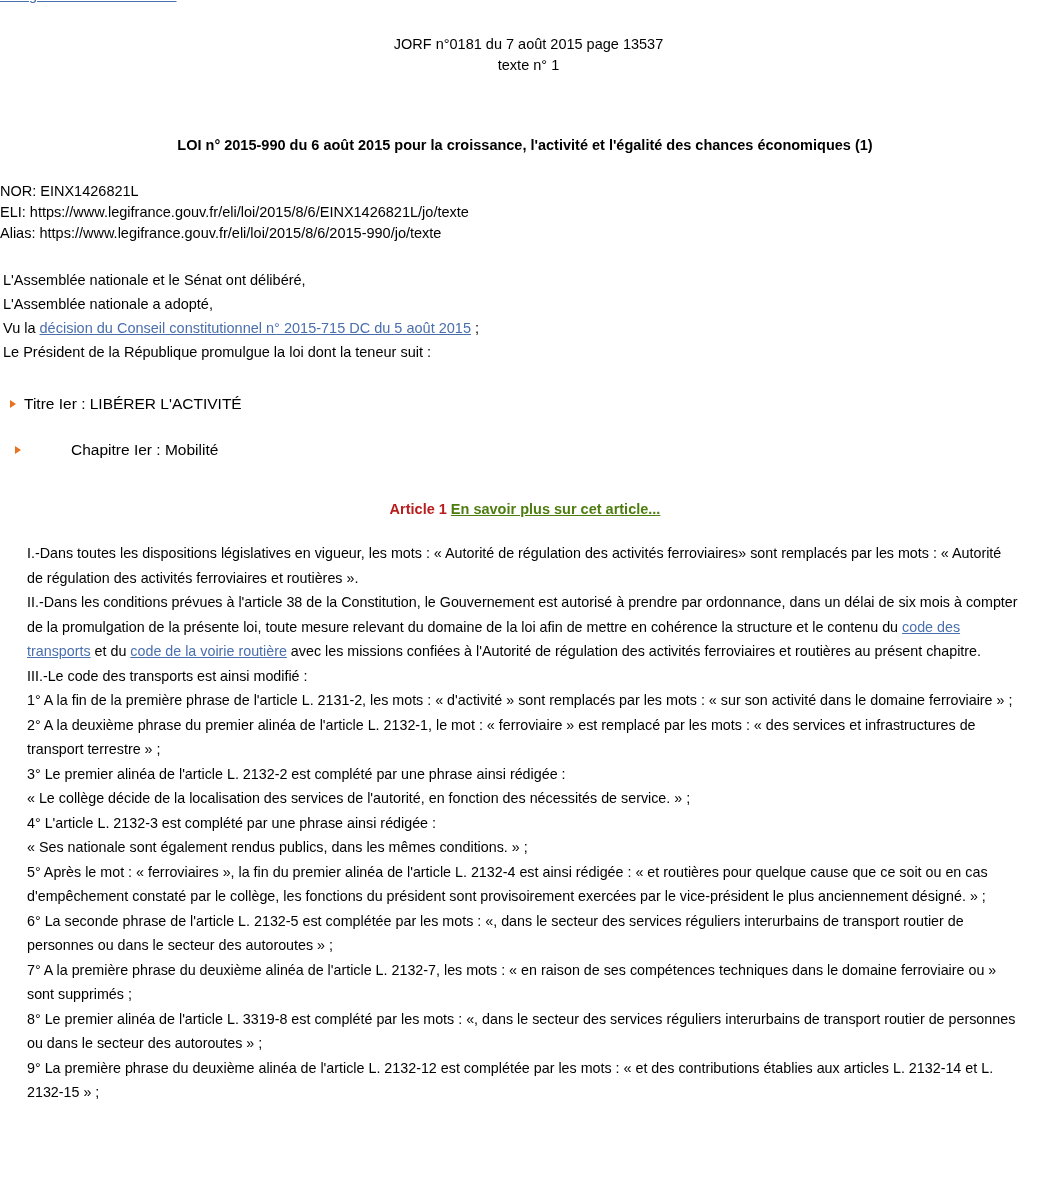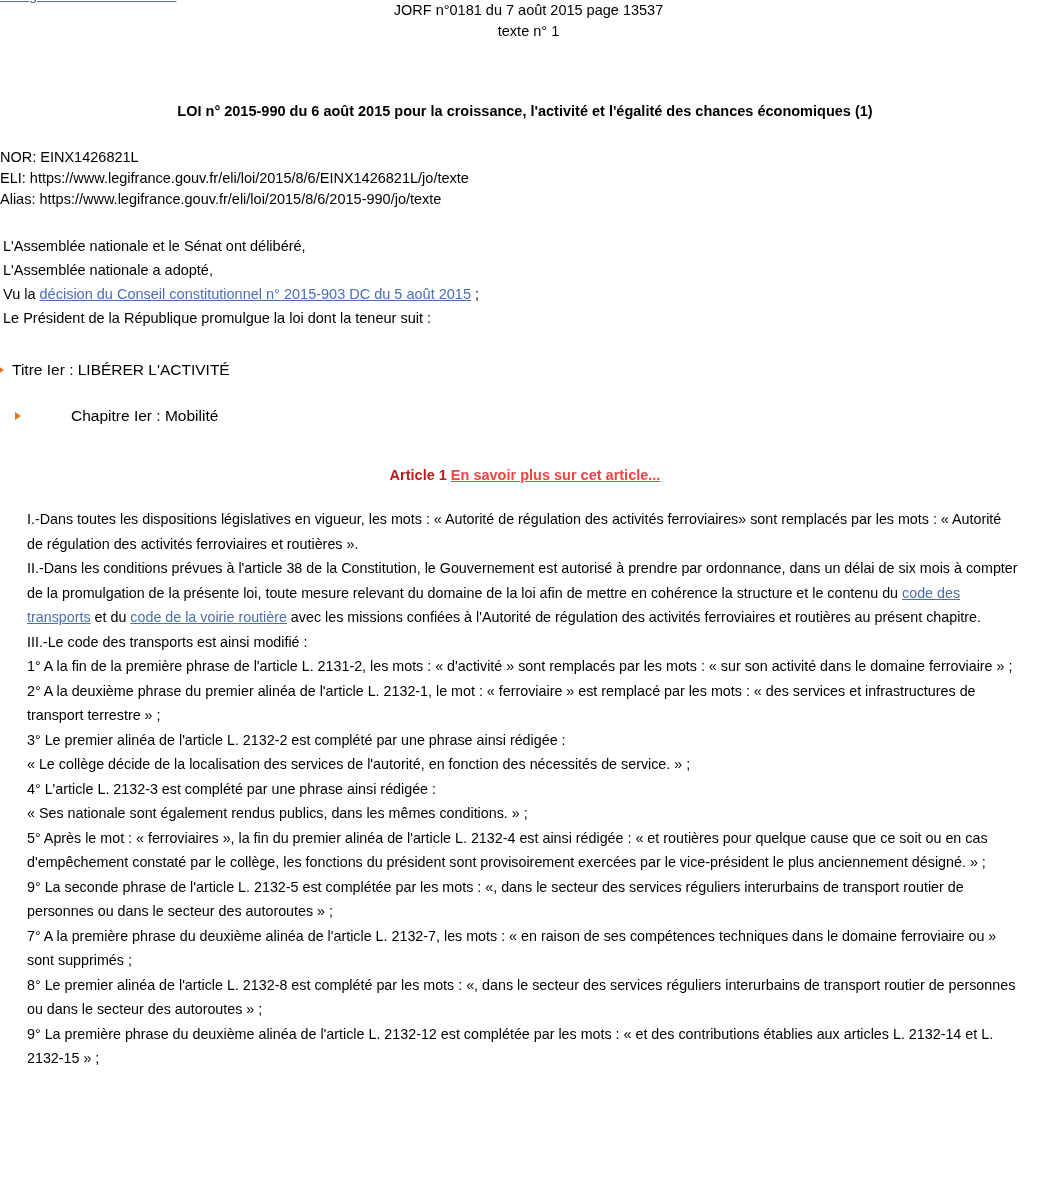--- a/index.html
+++ b/index.html
@@ -32,20 +32,21 @@
     left: 0;
     font-size: 14.5px;
     color: #4a6fad;
     text-decoration: underline;
     white-space: nowrap;
   }
 
   
   .jorf-block {
     text-align: center;
+    margin-top: 34px;
     line-height: 21px;
     font-size: 14.5px;
     padding-left: 7px;
   }
 
   
   .law-title {
     text-align: center;
     font-weight: bold;
     font-size: 14.5px;
@@ -65,32 +66,32 @@
     margin-left: 3px;
     line-height: 24px;
     font-size: 14.5px;
   }
 
   a.lf-link {
     color: #4a6fad;
     text-decoration: underline;
   }
   a.lf-link-strong {
-    color: #ef4444;
+    color: #4d7c0f;
     text-decoration: underline;
     font-weight: bold;
   }
 
   
   .tree-row {
     display: flex;
     align-items: center;
     font-size: 15.5px;
   }
-  .tree-titre { margin-top: 31px; margin-left: 0px; }
+  .tree-titre { margin-top: 31px; margin-left: 12px; }
   .tree-chapitre { margin-top: 28px; margin-left: 15px; gap: 42px; }
 
   .tri {
     width: 0;
     height: 0;
     border-top: 4.5px solid transparent;
     border-bottom: 4.5px solid transparent;
     border-left: 6px solid #e8731f;
     margin-right: 8px;
     flex: 0 0 auto;
@@ -135,21 +136,21 @@
 
 <div class="ident-block">
   <div>NOR: EINX1426821L</div>
   <div>ELI: https://www.legifrance.gouv.fr/eli/loi/2015/8/6/EINX1426821L/jo/texte</div>
   <div>Alias: https://www.legifrance.gouv.fr/eli/loi/2015/8/6/2015-990/jo/texte</div>
 </div>
 
 <div class="preamble">
   <div>L'Assemblée nationale et le Sénat ont délibéré,</div>
   <div>L'Assemblée nationale a adopté,</div>
-  <div><span>Vu la </span><a class="lf-link" href="#">décision du Conseil constitutionnel n° 2015-903 DC du 5 août 2015</a><span> ;</span></div>
+  <div><span>Vu la </span><a class="lf-link" href="#">décision du Conseil constitutionnel n° 2015-715 DC du 5 août 2015</a><span> ;</span></div>
   <div>Le Président de la République promulgue la loi dont la teneur suit :</div>
 </div>
 
 <div class="tree-row tree-titre">
   <span class="tri"></span>
   <span>Titre Ier : LIBÉRER L'ACTIVITÉ</span>
 </div>
 
 <div class="tree-row tree-chapitre">
   <span class="tri"></span>
@@ -164,17 +165,17 @@
     <p><span>I.-Dans toutes les dispositions législatives en vigueur, les mots : « Autorité de régulation des activités ferroviaires» sont remplacés par les mots : « Autorité de régulation des activités ferroviaires et routières ».</span></p>
     <p><span>II.-Dans les conditions prévues à l'article 38 de la Constitution, le Gouvernement est autorisé à prendre par ordonnance, dans un délai de six mois à compter de la promulgation de la présente loi, toute mesure relevant du domaine de la loi afin de mettre en cohérence la structure et le contenu du </span><a class="lf-link" href="#">code des transports</a><span> et du </span><a class="lf-link" href="#">code de la voirie routière</a><span> avec les missions confiées à l'Autorité de régulation des activités ferroviaires et routières au présent chapitre.</span></p>
     <p><span>III.-Le code des transports est ainsi modifié :</span></p>
     <p><span>1° A la fin de la première phrase de l'article L. 2131-2, les mots : « d'activité » sont remplacés par les mots : « sur son activité dans le domaine ferroviaire » ;</span></p>
     <p><span>2° A la deuxième phrase du premier alinéa de l'article L. 2132-1, le mot : « ferroviaire » est remplacé par les mots : « des services et infrastructures de transport terrestre » ;</span></p>
     <p><span>3° Le premier alinéa de l'article L. 2132-2 est complété par une phrase ainsi rédigée :</span></p>
     <p><span>« Le collège décide de la localisation des services de l'autorité, en fonction des nécessités de service. » ;</span></p>
     <p><span>4° L'article L. 2132-3 est complété par une phrase ainsi rédigée :</span></p>
     <p><span>« Ses nationale sont également rendus publics, dans les mêmes conditions. » ;</span></p>
     <p><span>5° Après le mot : « ferroviaires », la fin du premier alinéa de l'article L. 2132-4 est ainsi rédigée : « et routières pour quelque cause que ce soit ou en cas d'empêchement constaté par le collège, les fonctions du président sont provisoirement exercées par le vice-président le plus anciennement désigné. » ;</span></p>
-    <p><span>9° La seconde phrase de l'article L. 2132-5 est complétée par les mots : «, dans le secteur des services réguliers interurbains de transport routier de personnes ou dans le secteur des autoroutes » ;</span></p>
+    <p><span>6° La seconde phrase de l'article L. 2132-5 est complétée par les mots : «, dans le secteur des services réguliers interurbains de transport routier de personnes ou dans le secteur des autoroutes » ;</span></p>
     <p><span>7° A la première phrase du deuxième alinéa de l'article L. 2132-7, les mots : « en raison de ses compétences techniques dans le domaine ferroviaire ou » sont supprimés ;</span></p>
-    <p><span>8° Le premier alinéa de l'article L. 2132-8 est complété par les mots : «, dans le secteur des services réguliers interurbains de transport routier de personnes ou dans le secteur des autoroutes » ;</span></p>
+    <p><span>8° Le premier alinéa de l'article L. 3319-8 est complété par les mots : «, dans le secteur des services réguliers interurbains de transport routier de personnes ou dans le secteur des autoroutes » ;</span></p>
     <p><span>9° La première phrase du deuxième alinéa de l'article L. 2132-12 est complétée par les mots : « et des contributions établies aux articles L. 2132-14 et L. 2132-15 » ;</span></p>
   </div>
 
 </body></html>

